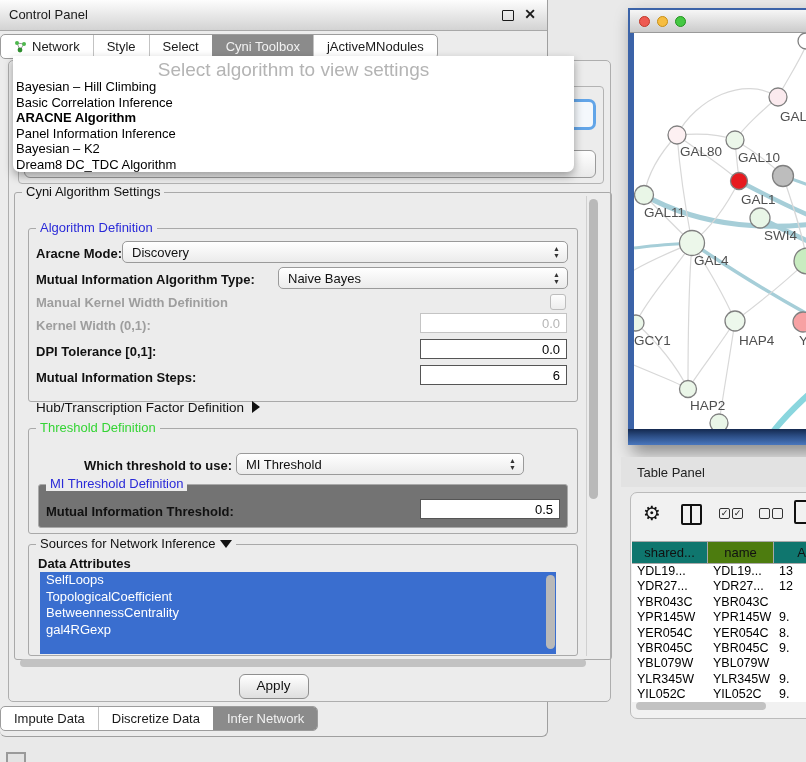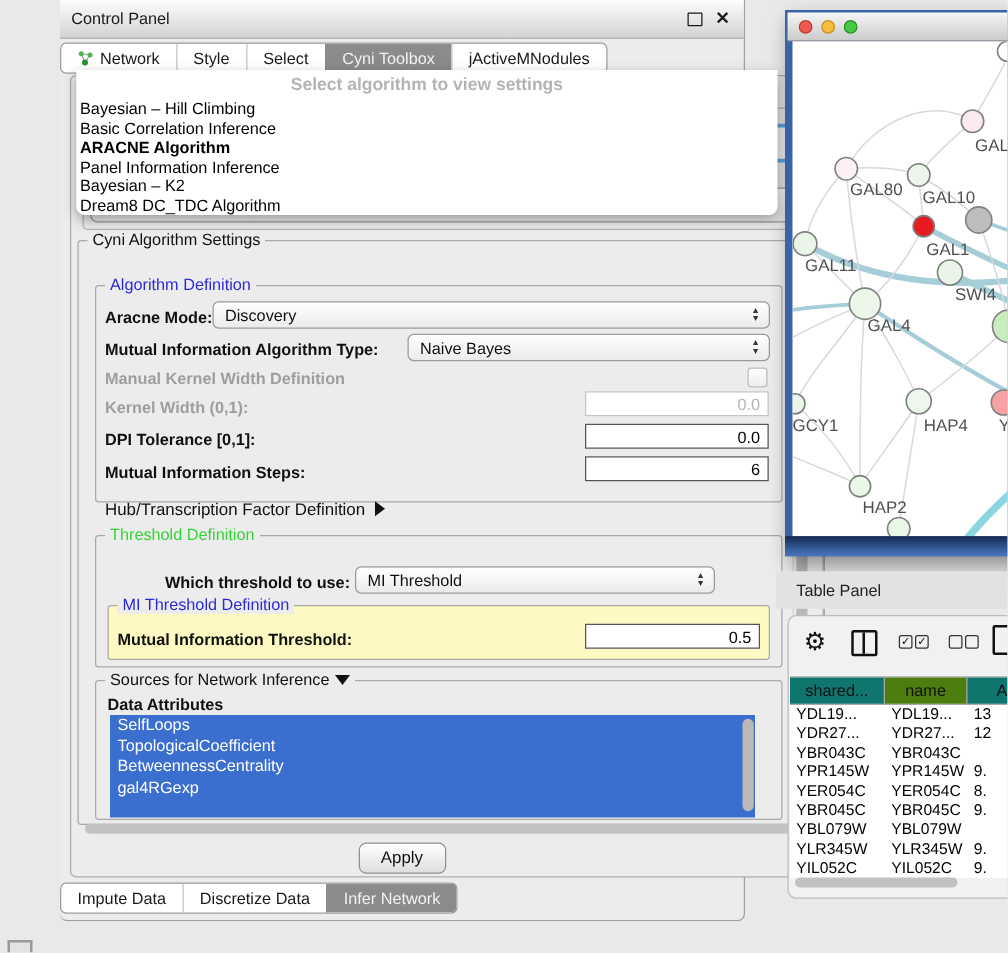--- a/index.html
+++ b/index.html
@@ -1,41 +1,41 @@
 <!DOCTYPE html>
 <html><head>
 <meta charset="utf-8">
 <style>
   html,body{margin:0;padding:0;background:#e9e9e9;}
   #root{position:relative;width:806px;height:762px;overflow:hidden;background:#e9e9e9;
         font-family:"Liberation Sans",sans-serif;-webkit-font-smoothing:antialiased;}
   
   .cp{position:absolute;left:0;top:0;width:548px;height:737px;background:#ececec;
-      border:1px solid #9f9f9f;border-left:none;border-top:none;border-radius:0 0 6px 6px;box-sizing:border-box;margin-left:48px;}
+      border:1px solid #9f9f9f;border-left:none;border-top:none;border-radius:0 0 6px 6px;box-sizing:border-box;}
   .cp-titlebar{position:absolute;left:0;top:0;right:0;height:30px;
       background:linear-gradient(#fdfdfd,#d3d3d3);border-bottom:1px solid #a8a8a8;}
   .cp-title{position:absolute;left:9px;top:7px;font-size:13px;color:#1a1a1a;}
   .cp-float{position:absolute;right:33px;top:10px;width:10px;height:9px;border:1.6px solid #1a1a1a;border-radius:1px;}
   .cp-close{position:absolute;right:11px;top:6px;font-size:14px;font-weight:bold;color:#1a1a1a;}
   
   .tabrow{position:absolute;left:0;right:0;display:flex;}
   .tabgroup{display:inline-flex;background:#ffffff;border:1px solid #9c9c9c;border-radius:5px;overflow:hidden;height:23px;}
   .tab{display:flex;align-items:center;gap:5px;padding:0 13px;font-size:13px;line-height:23px;color:#1a1a1a;border-left:1px solid #c3c3c3;cursor:default;}
   .tab:first-child{border-left:none;}
   .tab.active{background:#8b8b8b;color:#f2f2f2;border-left-color:#8b8b8b;}
   
   .cp-content{position:absolute;left:8px;top:60px;width:603px;height:642px;background:#ececec;
       border:1px solid #aeaeae;border-radius:5px;box-sizing:border-box;}
   .frag-group{position:absolute;left:18px;top:86px;width:584px;height:96px;border:1px solid #b3b3b3;border-radius:4px;}
   .frag-combo-focus{position:absolute;left:24px;top:99px;width:566px;height:25px;border:3px solid #62a5e8;border-radius:7px;background:#f4f8fc;}
   .frag-combo{position:absolute;left:24px;top:150px;width:570px;height:26px;border:1px solid #9a9a9a;border-radius:6px;background:linear-gradient(#ffffff,#e9e9e9);}
   
   .dd{position:absolute;left:13px;top:56px;width:561px;height:116px;background:#ffffff;
       border-radius:0 0 7px 7px;box-shadow:0 4px 10px rgba(0,0,0,0.35);z-index:40;}
-  .dd-ph{height:20px;text-align:center;font-size:14px;color:#b4b4b4;padding-top:3px;font-weight:bold;}
+  .dd-ph{height:20px;text-align:center;font-size:19px;color:#b4b4b4;padding-top:3px;}
   .dd-item{height:15.5px;line-height:15.5px;font-size:13px;color:#000;padding-left:3px;white-space:nowrap;}
   .dd-item.bold{font-weight:bold;}
   
   .group{position:absolute;border:1px solid #a9a9a9;border-radius:3px;box-sizing:border-box;}
   .glabel{position:absolute;top:-9px;left:7px;background:#ececec;padding:0 4px;font-size:13px;color:#111;white-space:nowrap;display:flex;align-items:center;gap:4px;}
   .lbl{position:absolute;font-size:13px;font-weight:bold;color:#111;white-space:nowrap;}
   .lbl.plain{font-weight:normal;font-size:13.5px;}
   .lbl.gray{color:#9e9e9e;}
   .combo{position:absolute;height:22px;background:linear-gradient(#ffffff,#ebebeb);border:1px solid #9a9a9a;
       border-radius:5px;font-size:13px;color:#111;display:flex;align-items:center;padding-left:9px;box-sizing:border-box;}
@@ -188,21 +188,21 @@
       <span class="glabel" style="color:#35d435;">Threshold Definition</span>
     </div>
     <span class="lbl" style="left:84px;top:458px;">Which threshold to use:</span>
     <div class="combo" style="left:236px;top:453px;width:288px;">
       <span>MI Threshold</span>
       <span class="arrows">
           <span>▲</span>
           <span>▼</span>
         </span>
     </div>
-    <div class="group" style="left:38px;top:484px;width:530px;height:44px;background:#fef9c3;">
+    <div class="group" style="left:38px;top:484px;width:530px;height:44px;background:#737373;">
       <span class="glabel" style="color:#2a2ad8;">MI Threshold Definition</span>
     </div>
     <span class="lbl" style="left:46px;top:504px;">Mutual Information Threshold:</span>
     <div class="field" style="left:420px;top:499px;width:140px;">0.5</div>
 
     <div class="group" style="left:28px;top:544px;width:550px;height:112px;">
       <span class="glabel">
           <span>Sources for Network Inference</span>
           <span class="tri-down"></span>
         </span>

